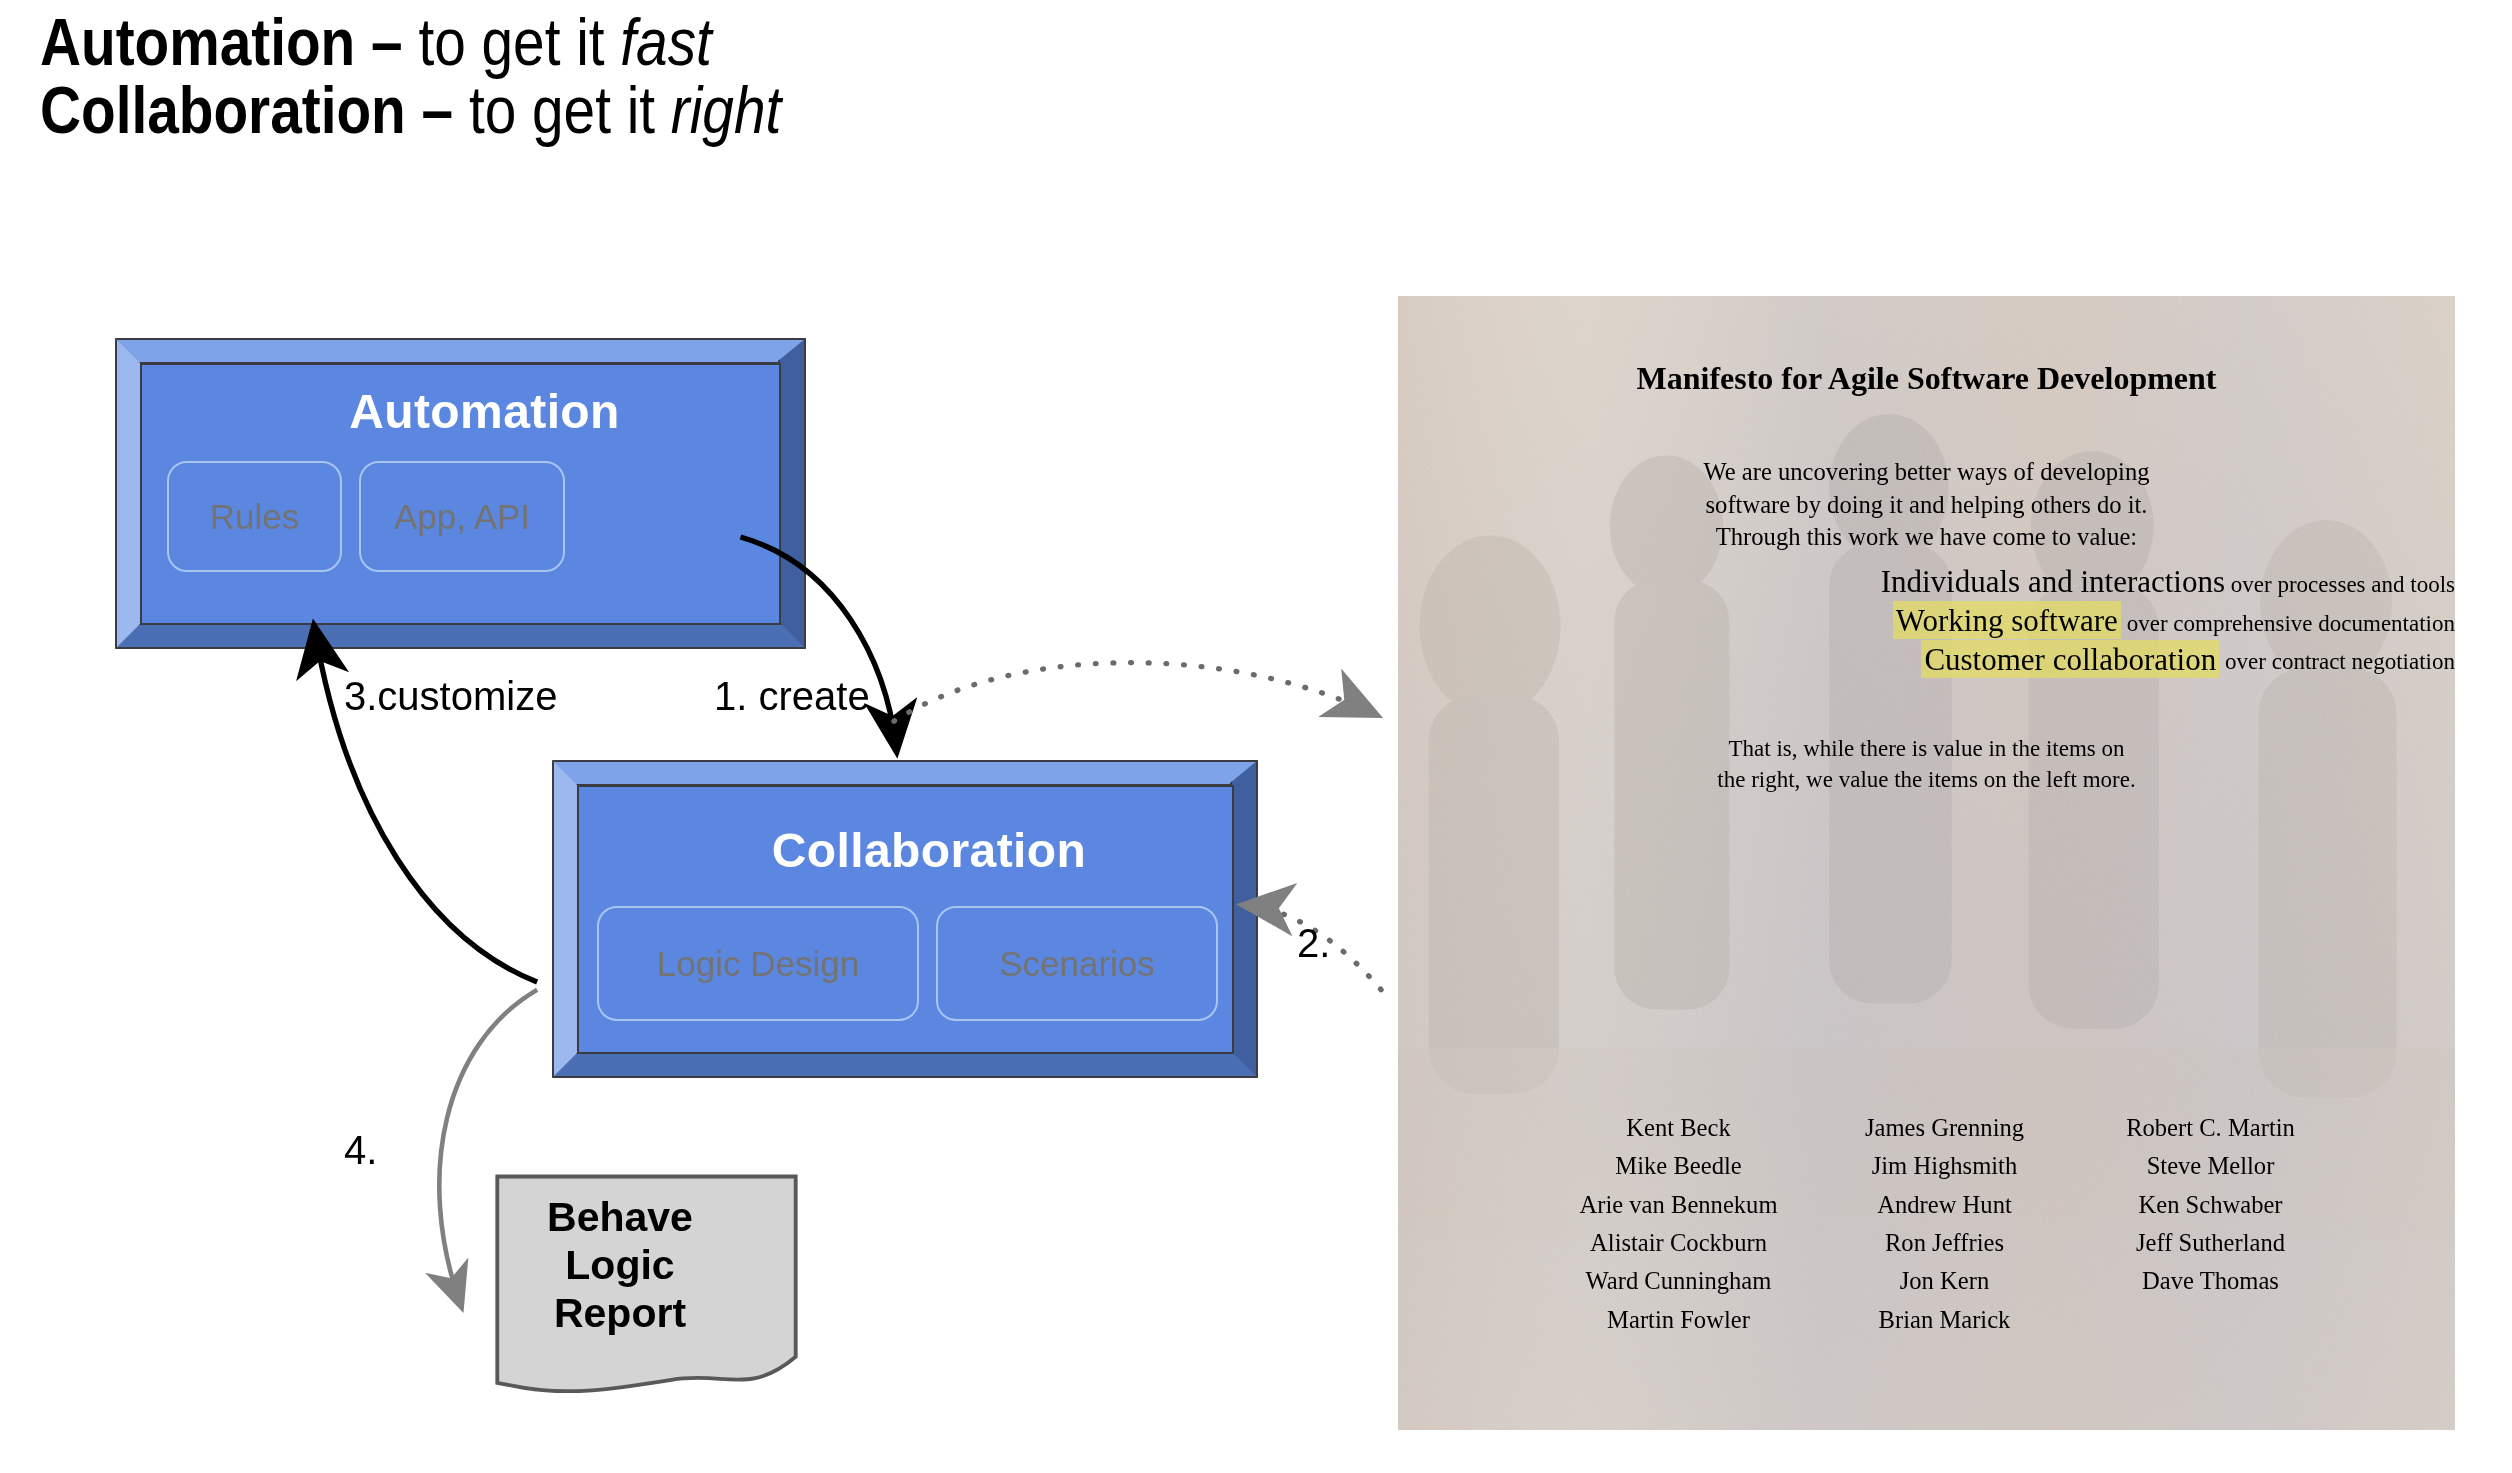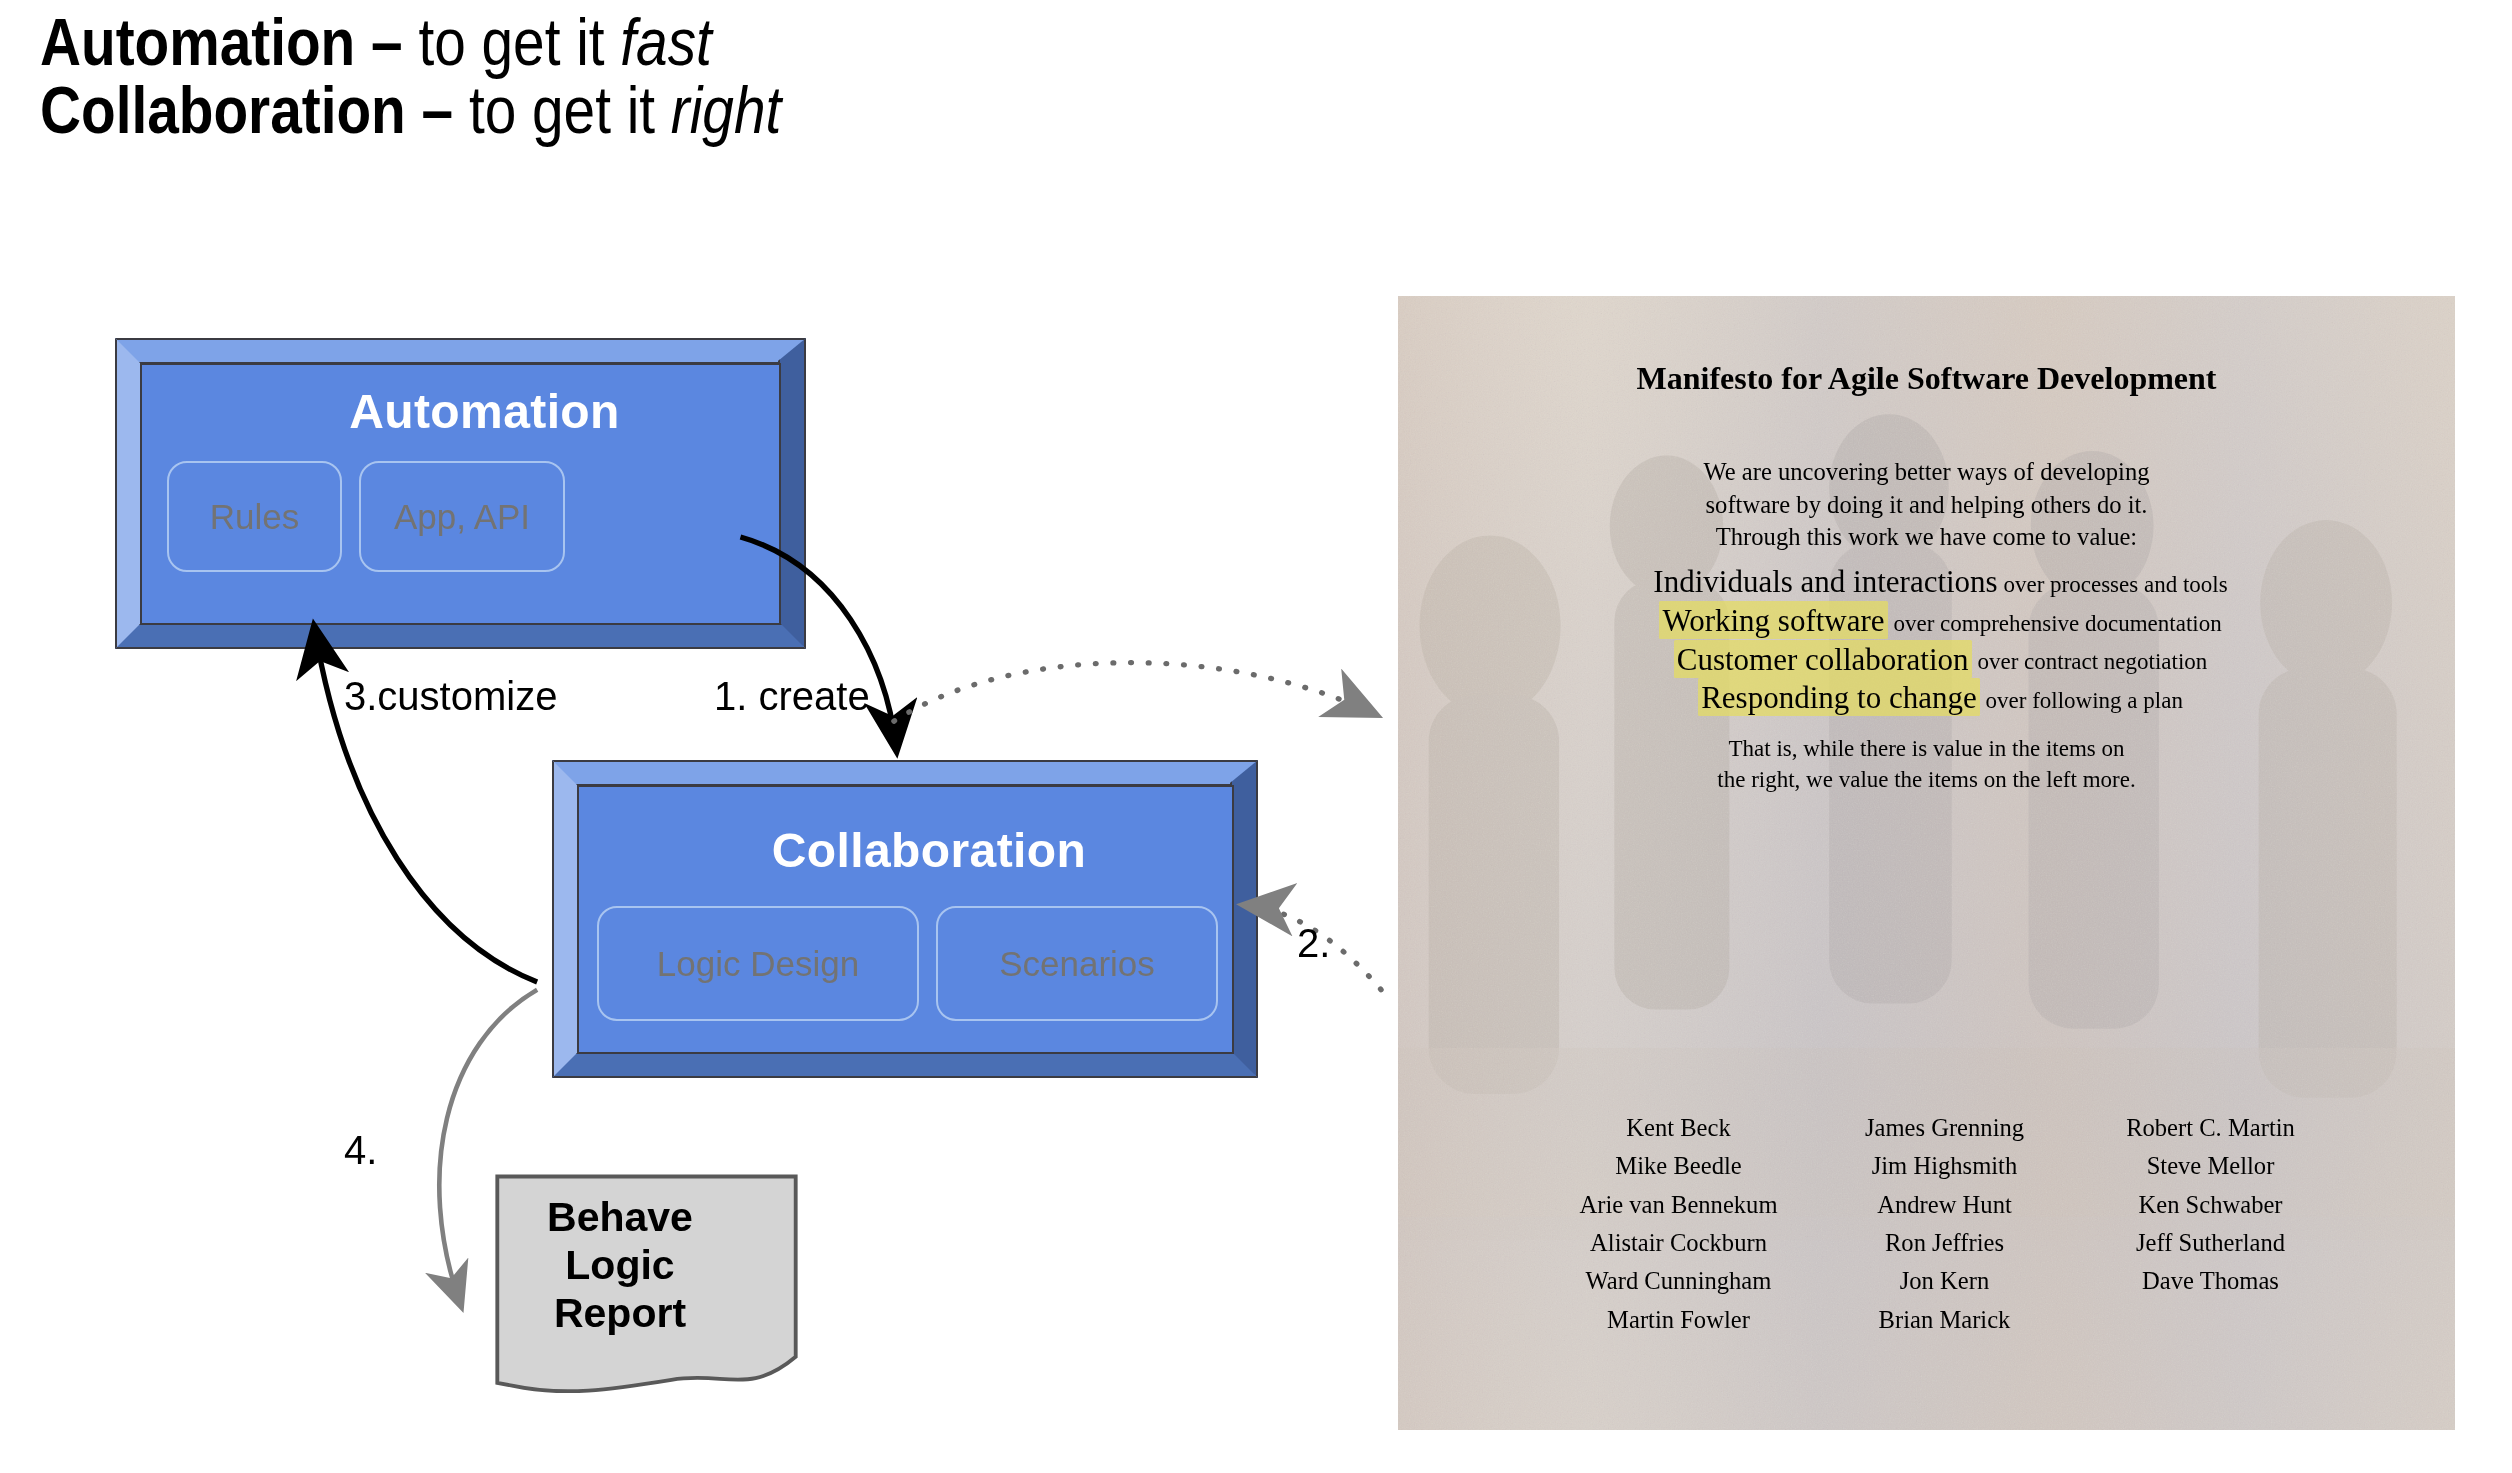--- a/index.html
+++ b/index.html
@@ -52,21 +52,21 @@
   #manifesto{position:absolute;left:1398px;top:296px;width:1057px;height:1134px;
              overflow:hidden;}
   #manifesto .photo{position:absolute;inset:0;}
   #manifesto .wash{position:absolute;inset:0;background:rgba(233,226,218,.56);}
   #manifesto .content{position:absolute;inset:0;
      font-family:"Liberation Serif","DejaVu Serif",serif;color:#000;}
   .mf-title{position:absolute;left:0;right:0;top:64px;text-align:center;
             font-weight:bold;font-size:32px;}
   .mf-intro{position:absolute;left:0;right:0;top:160px;text-align:center;
             font-size:24.6px;line-height:1.33;}
-  .mf-values{position:absolute;left:0;right:0;top:269px;text-align:center;margin-left:28px;}
+  .mf-values{position:absolute;left:0;right:0;top:269px;text-align:right;margin-left:28px;}
   .mf-line{line-height:1.12;margin:0 0 3.8px 0;white-space:nowrap;}
   .mf-big{font-size:31px;}
   .mf-small{font-size:23px;}
   .hl{background:rgba(229,221,95,.72);padding:1.5px 3.1px;border-radius:1.5px;}
   .mf-that{position:absolute;left:0;right:0;top:437px;text-align:center;
            font-size:23px;line-height:1.35;}
   .mf-names{position:absolute;left:0;right:0;top:813px;
             display:flex;justify-content:center;gap:43px;margin-left:36px;}
   .mf-col{text-align:center;font-size:24.6px;line-height:1.56;min-width:223px;}
 
@@ -223,23 +223,20 @@
     <div class="mf-values">
       <div class="mf-line">
         <span class="mf-big">Individuals and interactions</span><span class="mf-small"> over processes and tools</span>
       </div>
       <div class="mf-line">
         <span class="mf-big hl">Working software</span><span class="mf-small"> over comprehensive documentation</span>
       </div>
       <div class="mf-line">
         <span class="mf-big hl">Customer collaboration</span><span class="mf-small"> over contract negotiation</span>
       </div>
-      <div class="mf-line">
-        <span class="mf-big hl">Responding to change</span><span class="mf-small"> over following a plan</span>
-      </div>
     </div>
 
     <div class="mf-that">
       <div>That is, while there is value in the items on</div>
       <div>the right, we value the items on the left more.</div>
     </div>
 
     <div class="mf-names">
       <div class="mf-col">
         <div>Kent Beck</div>

